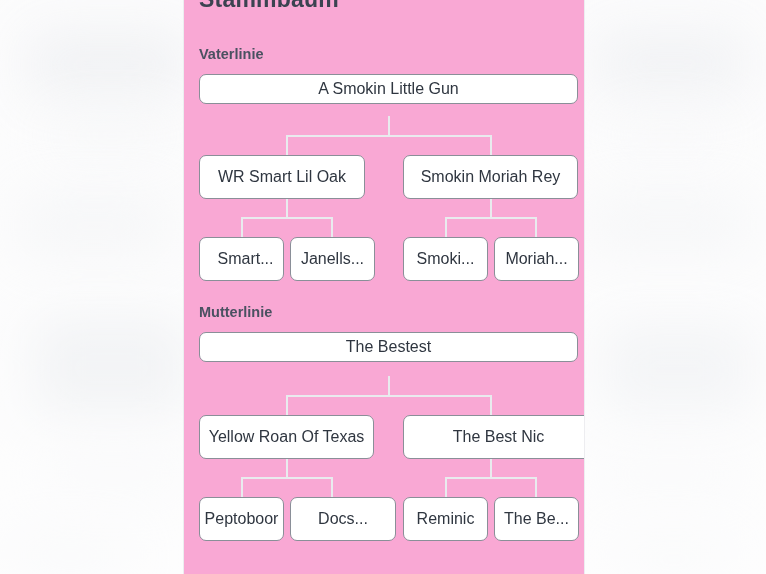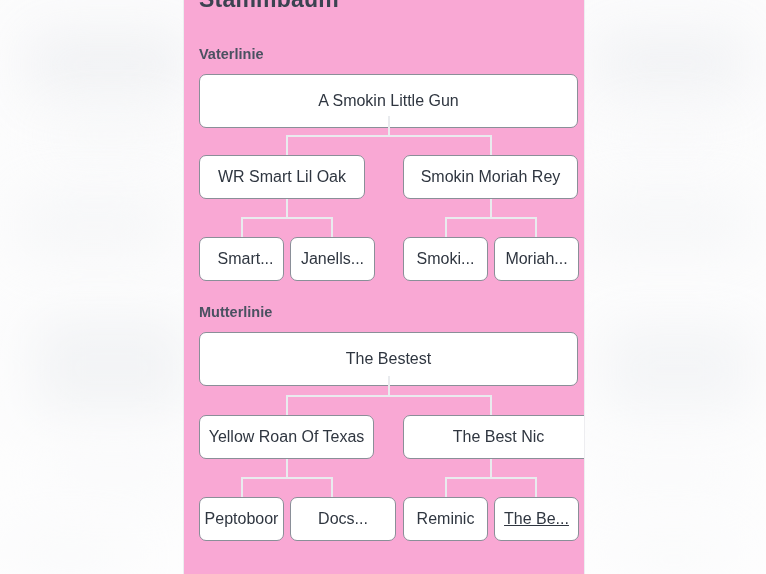--- a/index.html
+++ b/index.html
@@ -89,21 +89,21 @@
     background: #ffffff;
     border: 1px solid #8a8f98;
     border-radius: 7px;
     display: flex;
     align-items: center;
     justify-content: center;
     color: #2f3640;
     overflow: hidden;
     white-space: nowrap;
   }
-  .node.gen1 { height: 54px; font-size: 16px; }
+  .node.gen1 { height: 30px; font-size: 16px; }
   .node.gen2 { height: 44px; font-size: 16px; }
   .node.gen3 { height: 44px; font-size: 16px; }
 
   
   .g1-sire { left: 15px;  top: 74px;  width: 379px; }
   .g1-dam  { left: 15px;  top: 332px; width: 379px; }
 
   
   .g2-a { left: 15px;  top: 155px; width: 166px; }
   .g2-b { left: 219px; top: 155px; width: 175px; }
@@ -111,21 +111,21 @@
   .g2-d { left: 219px; top: 415px; width: 191px; }
 
   
   .g3-a { left: 15px;  top: 237px; width: 85px; padding-left: 8px; }
   .g3-b { left: 106px; top: 237px; width: 85px; }
   .g3-c { left: 219px; top: 237px; width: 85px; }
   .g3-d { left: 310px; top: 237px; width: 85px; }
   .g3-e { left: 15px;  top: 497px; width: 85px; }
   .g3-f { left: 106px; top: 497px; width: 106px; }
   .g3-g { left: 219px; top: 497px; width: 85px; }
-  .g3-h { left: 310px; top: 497px; width: 85px; text-decoration: underline; }
+  .g3-h { left: 310px; top: 497px; width: 85px; }
 
   
   .conn {
     position: absolute;
     background: #e9ebee;
   }
   .v { width: 1.5px; }
   .h { height: 1.5px; }
 </style>
 </head>

